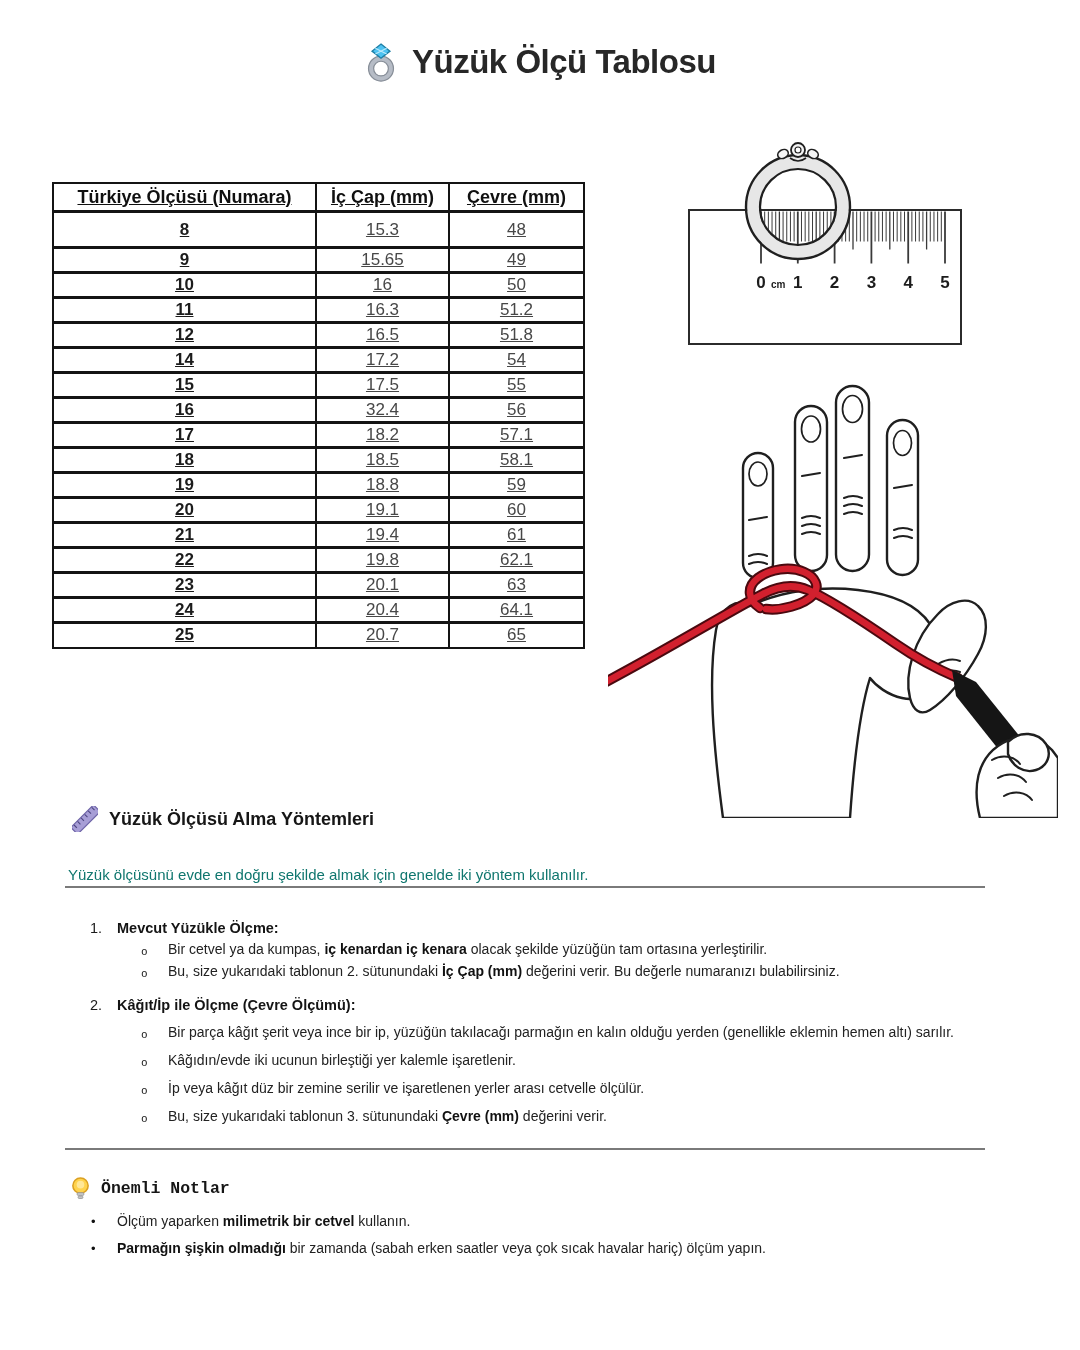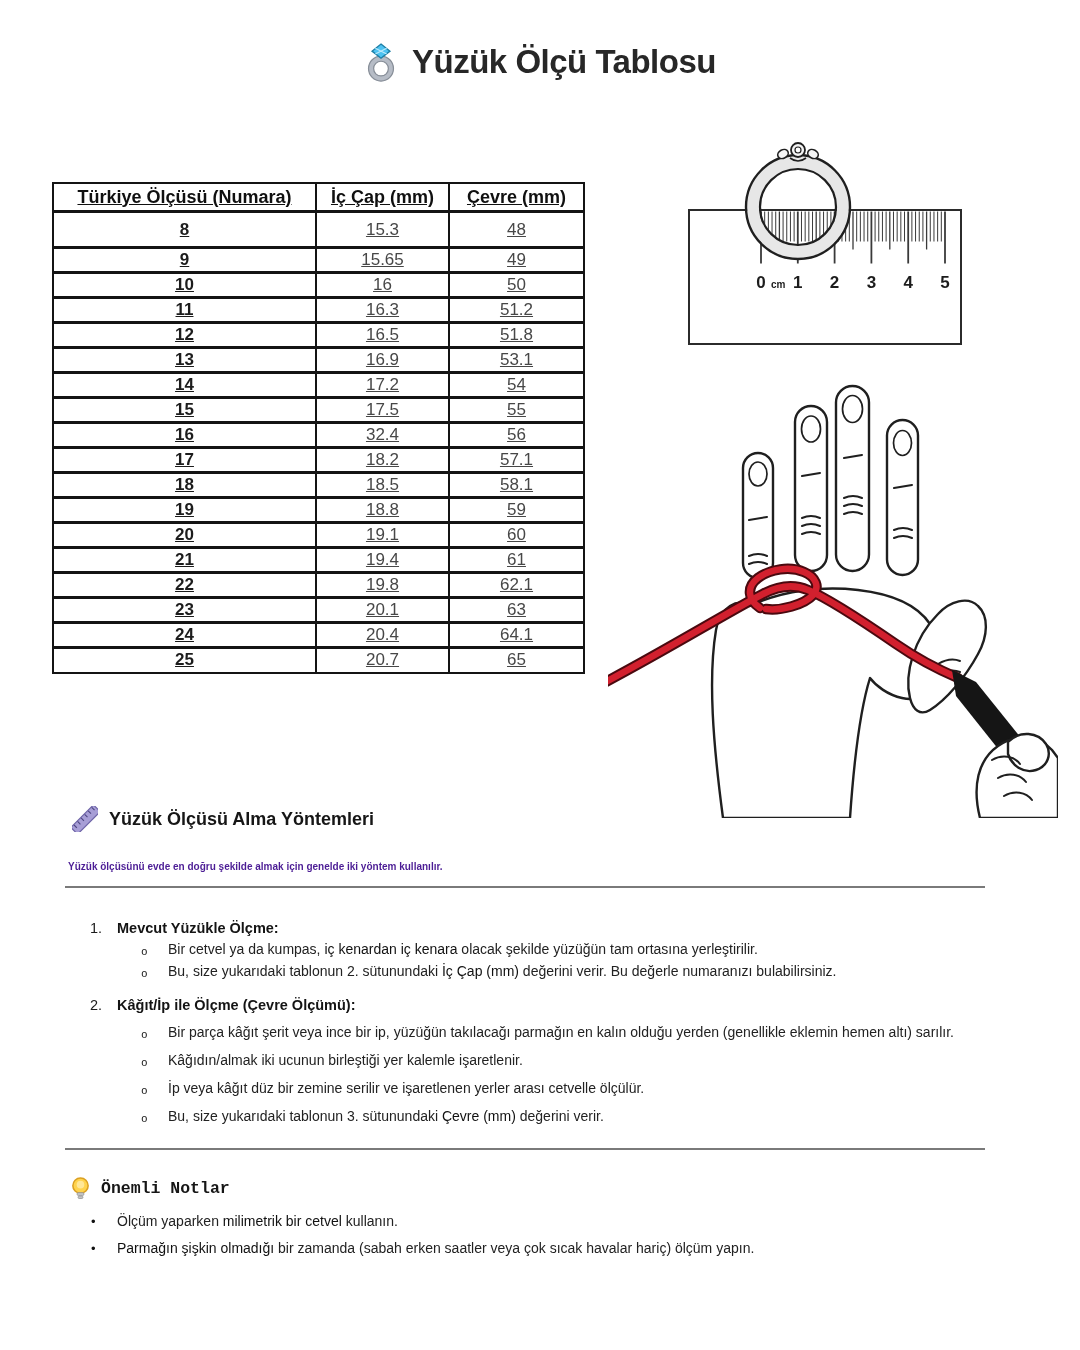--- a/index.html
+++ b/index.html
@@ -25,35 +25,35 @@
   table.size-table tbody tr:first-child{height:36px;}
   table.size-table td:first-child{font-weight:bold;color:#1c1c1c;}
 
   
   .fig-ruler{position:absolute;left:686px;top:138px;width:278px;height:215px;}
   .fig-hand{position:absolute;left:608px;top:368px;width:450px;height:450px;}
 
   
   .m-head{position:absolute;left:72px;top:806px;display:flex;align-items:center;gap:11px;}
   .m-head h2{margin:0;font-size:18px;font-weight:bold;color:#161616;}
-  .m-intro{position:absolute;left:68px;top:851px;font-size:10px;color:#4c1d95;font-weight:bold;}
+  .m-intro{position:absolute;left:68px;top:851px;font-size:15px;color:#0f766e;}
   .rule{position:absolute;left:65px;width:920px;height:2px;background:#7a7a7a;}
   .rule1{top:886px}.rule2{top:1148px}
 
   .methods{position:absolute;left:0;top:919px;width:1080px;}
   .m-item2{margin-top:15px;}
   .m-title-line{position:relative;font-size:14.5px;line-height:18px;}
   .m-num{position:absolute;left:90px;color:#1b1b1b;}
   .m-title{margin-left:117px;font-weight:bold;color:#141414;margin-top:40px;}
   .mb{position:relative;margin-left:168px;margin-right:40px;font-size:14px;line-height:19px;color:#222;}
   .m-item1 .mb{margin-top:3px;}
   .m-item2 .mb{margin-top:9px;}
   .m-marker{position:absolute;left:-27px;top:2px;font-family:"DejaVu Sans Mono",monospace;
             font-size:11px;color:#222;}
-  .mb b,.note-line b{font-weight:normal;color:#111;}
+  .mb b,.note-line b{font-weight:bold;color:#111;}
 
   
   .n-head{position:absolute;left:70px;top:1176px;display:flex;align-items:center;gap:10px;}
   .n-head h3{margin:0;font-size:16.5px;font-weight:bold;color:#161616;font-family:Liberation Mono, monospace;}
   .notes{position:absolute;left:0;top:1212px;width:1080px;}
   .note-line{position:relative;margin-left:117px;margin-top:8px;font-size:14px;line-height:19px;color:#222;}
   .note-line:first-child{margin-top:0;}
   .n-marker{position:absolute;left:-26px;top:0;font-size:13px;color:#111;}
 </style>
 </head>
@@ -103,25 +103,20 @@
         </tr>
         <tr>
           <td>11</td>
           <td>16.3</td>
           <td>51.2</td>
         </tr>
         <tr>
           <td>12</td>
           <td>16.5</td>
           <td>51.8</td>
-        </tr>
-        <tr>
-          <td>13</td>
-          <td>16.9</td>
-          <td>53.1</td>
         </tr>
         <tr>
           <td>14</td>
           <td>17.2</td>
           <td>54</td>
         </tr>
         <tr>
           <td>15</td>
           <td>17.5</td>
           <td>55</td>
@@ -345,21 +340,21 @@
 
   <div class="methods" id="methods-list">
       <div class="m-item m-item1">
         <div class="m-title-line"><span class="m-num">1.</span><span class="m-title">Mevcut Yüzükle Ölçme:</span></div>
         <div class="mb"><span class="m-marker">o</span><span>Bir cetvel ya da kumpas, </span><b>iç kenardan iç kenara</b><span> olacak şekilde yüzüğün tam ortasına yerleştirilir.</span></div>
         <div class="mb"><span class="m-marker">o</span><span>Bu, size yukarıdaki tablonun 2. sütunundaki </span><b>İç Çap (mm)</b><span> değerini verir. Bu değerle numaranızı bulabilirsiniz.</span></div>
       </div>
       <div class="m-item m-item2">
         <div class="m-title-line"><span class="m-num">2.</span><span class="m-title">Kâğıt/İp ile Ölçme (Çevre Ölçümü):</span></div>
         <div class="mb"><span class="m-marker">o</span><span>Bir parça kâğıt şerit veya ince bir ip, yüzüğün takılacağı parmağın en kalın olduğu yerden (genellikle eklemin hemen altı) sarılır.</span></div>
-        <div class="mb"><span class="m-marker">o</span><span>Kâğıdın/almak iki ucunun birleştiği yer kalemle işaretlenir.</span></div>
+        <div class="mb"><span class="m-marker">o</span><span>Kâğıdın/evde iki ucunun birleştiği yer kalemle işaretlenir.</span></div>
         <div class="mb"><span class="m-marker">o</span><span>İp veya kâğıt düz bir zemine serilir ve işaretlenen yerler arası cetvelle ölçülür.</span></div>
         <div class="mb"><span class="m-marker">o</span><span>Bu, size yukarıdaki tablonun 3. sütunundaki </span><b>Çevre (mm)</b><span> değerini verir.</span></div>
       </div>
     </div>
 
   <div class="rule rule2"></div>
 
   <div class="n-head">
     <svg width="21" height="25" viewBox="0 0 22 26">
       <circle cx="11" cy="10" r="8" fill="#ffd34d" stroke="#dba022" stroke-width="1.6"></circle>

